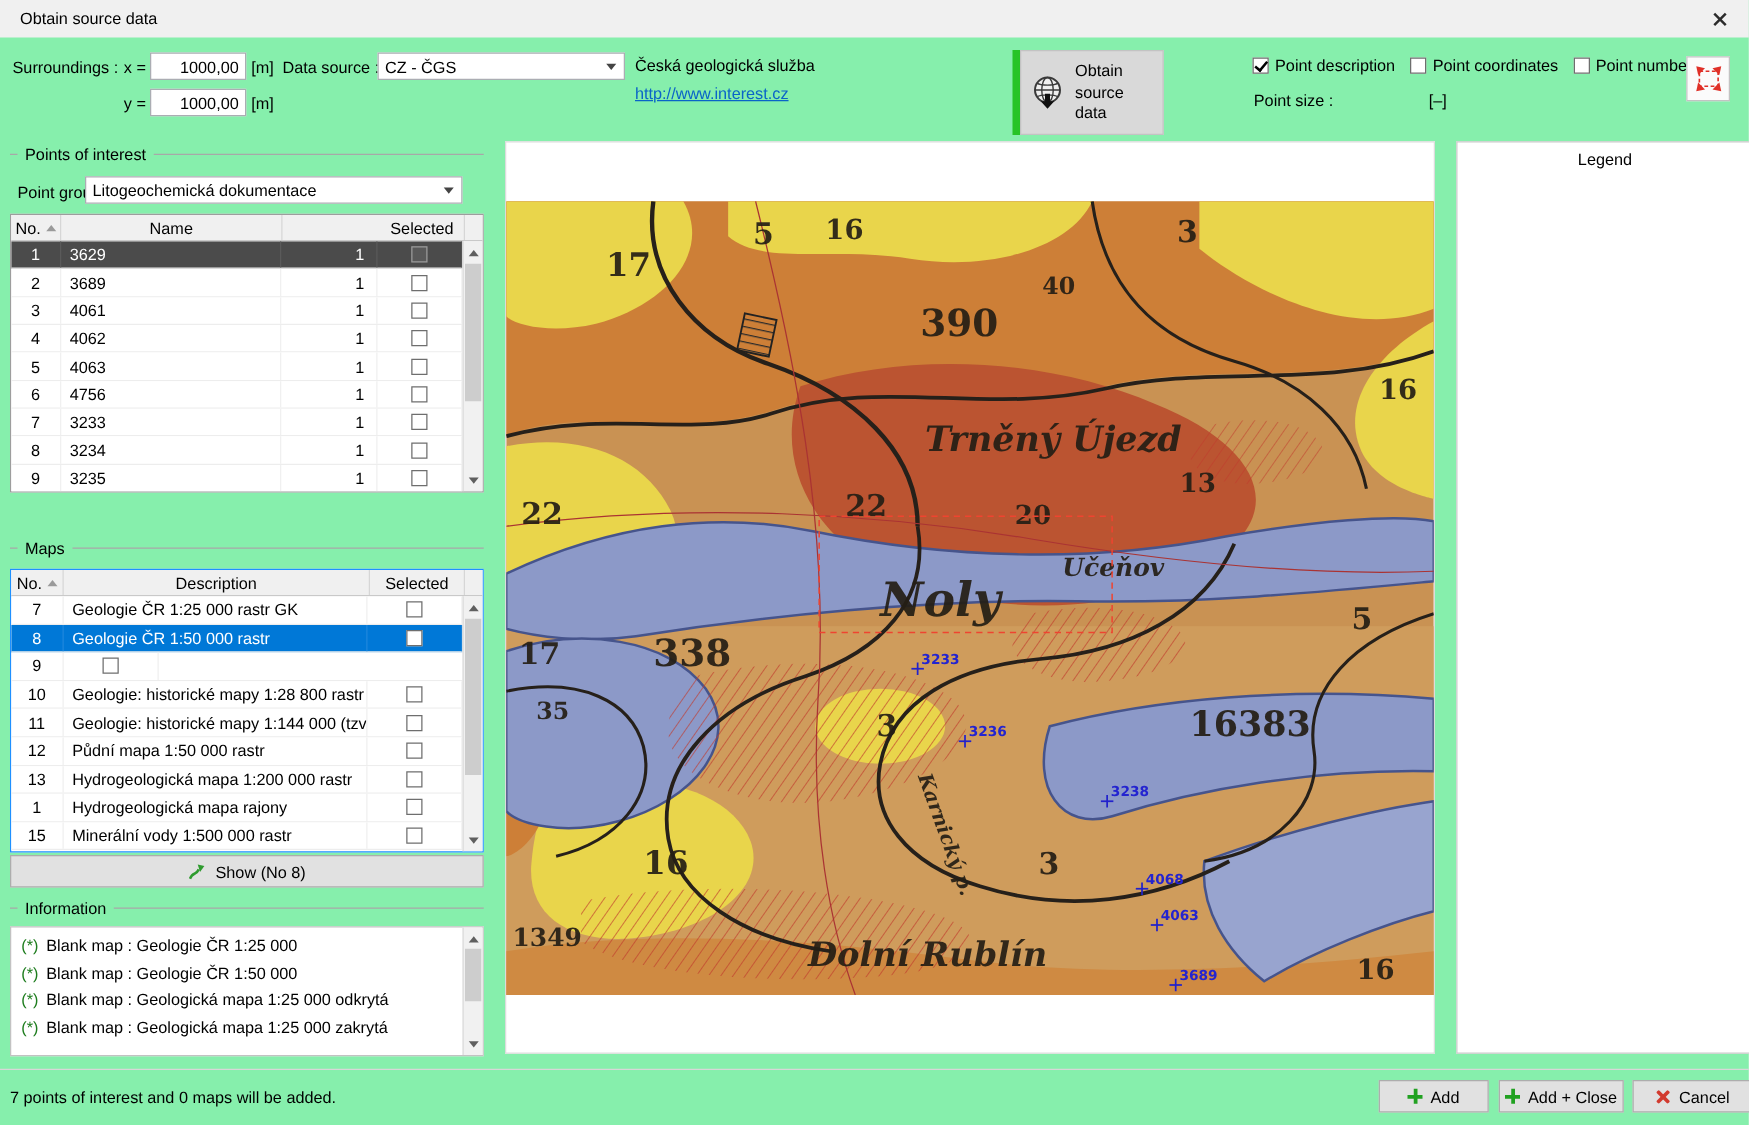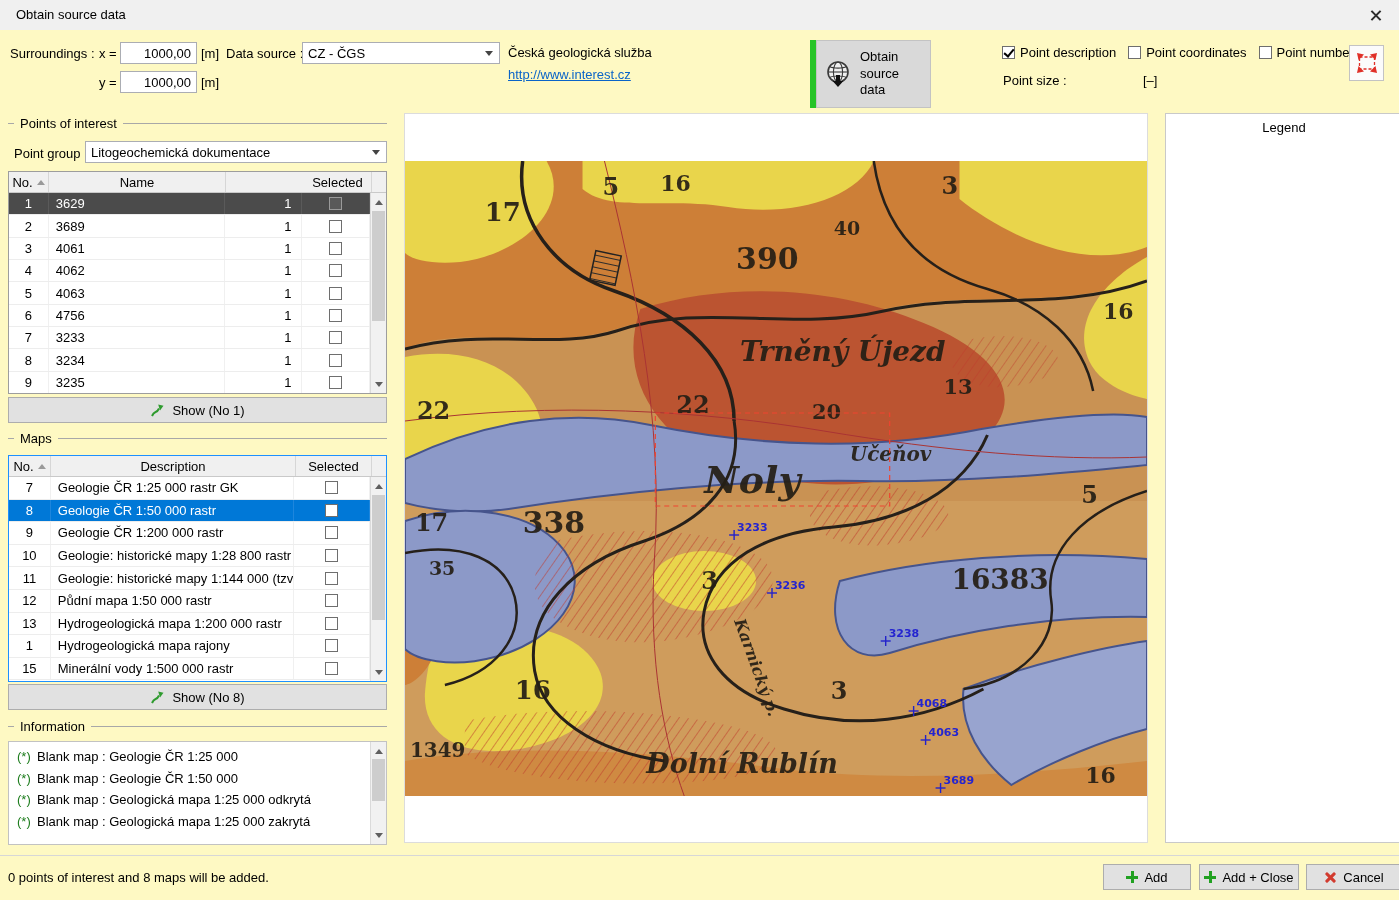--- a/index.html
+++ b/index.html
@@ -1,18 +1,18 @@
 <!DOCTYPE html>
 <html><head>
 <meta charset="utf-8">
 <style>
 *{margin:0;padding:0;box-sizing:border-box}
 html,body{width:1399px;height:900px}
 body{font-family:"Liberation Sans",sans-serif;font-size:13px;color:#000;background:#f0f0f0;overflow:hidden}
-.dlg{position:absolute;inset:0;width:1399px;height:900px;background:#fef9c3}
+.dlg{position:absolute;inset:0;width:1399px;height:900px;background:#86efac}
 .t-lbl{position:absolute;white-space:nowrap}
 .titlebar{position:absolute;left:0;top:0;width:100%;height:30px;background:#f0f0f0}
 .title{position:absolute;left:16px;top:7px}
 .close-btn{position:absolute;right:8px;top:4px;width:30px;height:22px;display:flex;align-items:center;justify-content:center;background:transparent;border:none;cursor:pointer}
 .num-input{position:absolute;height:22px;border:1px solid #abadb3;background:#fff;text-align:right;padding:0 5px;font-family:inherit;font-size:13px}
 .dropdown{position:absolute;height:22px;border:1px solid #abadb3;background:#fff;display:flex;align-items:center;justify-content:space-between;padding:0 6px 0 5px;cursor:pointer}
 .dd-value{overflow:hidden;white-space:nowrap}
 .dd-arrow{width:0;height:0;border-left:4px solid transparent;border-right:4px solid transparent;border-top:5px solid #444;flex:none}
 .svc-link{position:absolute;color:#0a64c8;text-decoration:underline;cursor:pointer}
 .obtain-accent{position:absolute;left:810px;top:40px;width:6px;height:68px;background:#27c427}
@@ -23,21 +23,21 @@
 .cb{position:relative;display:inline-block;width:13px;height:13px;background:#fff;border:1px solid #6e6e6e;flex:none}
 .cb.checked::after{content:"";position:absolute;left:3px;top:0;width:4px;height:8px;border:solid #000;border-width:0 2px 2px 0;transform:rotate(40deg)}
 .fit-btn{position:absolute;left:1349px;top:45px;width:35px;height:36px;background:#fbfbfb;border:1px solid #c3c3c3;display:flex;align-items:center;justify-content:center;cursor:pointer}
 .group-hdr{position:absolute;display:flex;align-items:center;height:14px}
 .group-hdr::before{content:"";width:6px;height:1px;background:#a8a8a8;margin-right:6px}
 .group-hdr::after{content:"";flex:1;height:1px;background:#a8a8a8;margin-left:6px}
 .hdr-points{left:8px;top:116px;width:379px}
 .hdr-maps{left:8px;top:431px;width:379px}
 .hdr-info{left:8px;top:719px;width:379px}
 .lbl-pointgroup{left:14px;top:146px}
-.dd-pointgroup{left:85px;top:141px;width:302px}
+.dd-pointgroup{left:68px;top:141px;width:302px}
 .tbl{position:absolute;background:#fff;border:1px solid #9d9d9d}
 .points-tbl{left:8px;top:171px;width:379px;height:223px}
 .maps-tbl{left:8px;top:455px;width:379px;height:227px;border:1px solid #1e90ff}
 .thead{display:flex;height:21px;background:#f0f0f0;border-bottom:1px solid #c9c9c9}
 .th{display:flex;align-items:center;justify-content:center;gap:4px;border-right:1px solid #d6d6d6;overflow:hidden;white-space:nowrap;cursor:pointer}
 .sort-asc{width:0;height:0;border-left:4px solid transparent;border-right:4px solid transparent;border-bottom:5px solid #9a9a9a}
 .tbody{position:absolute;left:0;right:16px;top:21px;bottom:0;overflow:hidden}
 .trow{display:flex;border-bottom:1px solid #ededed;cursor:pointer;background:#fff}
 .points-tbl .trow{height:22.35px}
 .maps-tbl .trow{height:22.6px}
@@ -263,27 +263,20 @@
     <div class="vscroll">
       <div class="sb-btn up">
           <span class="tri-up"></span>
         </div>
       <div class="sb-thumb" style="top:18px;height:110px"></div>
       <div class="sb-btn down">
           <span class="tri-down"></span>
         </div>
     </div>
   </div>
-  <button class="show-btn btn-show1">
-    <svg width="15" height="15" viewBox="0 0 15 15">
-      <path d="M2 13 C4.5 7 6.5 11 9 5.5" fill="none" stroke="#2f9b2f" stroke-width="2"></path>
-      <polygon points="8.2,1.5 13.5,2.8 10,7.5" fill="#2f9b2f"></polygon>
-    </svg>
-    <span>Show (No 1)</span>
-  </button>
 
   <div class="group-hdr hdr-maps">
     <span>Maps</span>
   </div>
   <div class="tbl maps-tbl">
     <div class="thead" id="maps-head">
         <div class="th" style="width: 42px;">
           <span>No.</span>
           <span class="sort-asc"></span>
         </div>
@@ -304,21 +297,20 @@
         </div>
         <div class="trow row-blue">
           <div class="td m-no">8</div>
           <div class="td m-desc">Geologie ČR 1:50 000 rastr</div>
           <div class="td m-sel">
             <span class="cb"></span>
           </div>
         </div>
         <div class="trow">
           <div class="td m-no">9</div>
-          <div class="td m-desc">Geologie ČR 1:200 000 rastr</div>
           <div class="td m-sel">
             <span class="cb"></span>
           </div>
         </div>
         <div class="trow">
           <div class="td m-no">10</div>
           <div class="td m-desc">Geologie: historické mapy 1:28 800 rastr</div>
           <div class="td m-sel">
             <span class="cb"></span>
           </div>
@@ -513,21 +505,21 @@
           </g>
         </g>
     </svg>
   </div>
 
   <div class="legend-panel">
     <div class="legend-title">Legend</div>
   </div>
 
   <div class="footer-sep"></div>
-  <span class="status">0 points of interest and 8 maps will be added.</span>
+  <span class="status">7 points of interest and 0 maps will be added.</span>
   <button class="btn btn-add">
     <span class="plus-icon"></span>
     <span>Add</span>
   </button>
   <button class="btn btn-addclose">
     <span class="plus-icon"></span>
     <span>Add + Close</span>
   </button>
   <button class="btn btn-cancel">
     <span class="x-icon red"></span>

